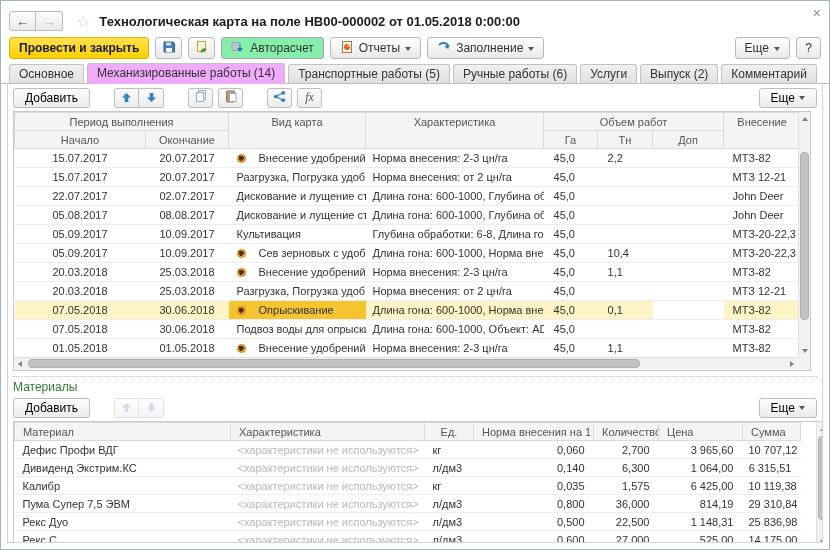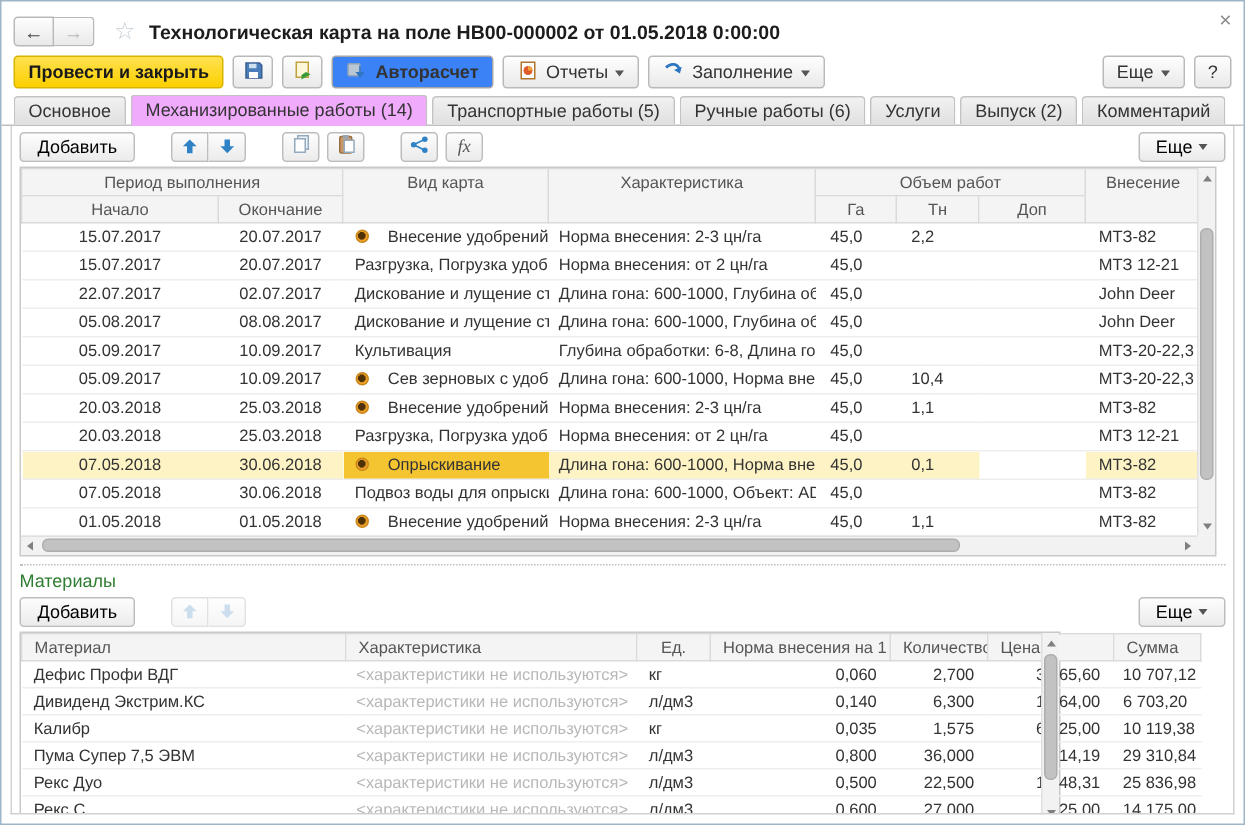--- a/index.html
+++ b/index.html
@@ -22,21 +22,21 @@
   .title { font-size: 13px; font-weight: bold; color: #1c1c1c; white-space: nowrap; }
   .close-x { position: absolute; top: 5px; right: 8px; color: #8a8a8a; font-size: 14px; line-height: 1; cursor: pointer; }
 
   
   .toolbar { height: 28px; display: flex; align-items: center; padding: 0 8px 2px; gap: 6px; flex: none; }
   .btn { height: 22px; border: 1px solid #b9b9b9; border-radius: 3px; background: linear-gradient(#fefefe,#e9e9e9);
          padding: 0 9px; display: inline-flex; align-items: center; gap: 5px; font-size: 12px; color: #333;
          cursor: pointer; white-space: nowrap; }
   .btn.primary { background: linear-gradient(#ffe14f,#fcd001); border-color: #d9b501; font-weight: bold; color:#1a1a1a; }
   .btn.icon-only { width: 27px; padding: 0; justify-content: center; }
-  .btn.toggled { background: #3b82f6; border-color: #a6a6a6; font-weight: bold; }
+  .btn.toggled { background: #86efac; border-color: #a6a6a6; }
   .btn.help { width: 25px; padding: 0; justify-content: center; }
   .caret { width: 0; height: 0; border: 3.5px solid transparent; border-top: 4px solid #555; margin-top: 4px; }
   .spacer { flex: 1; }
 
   
   .tabs { display: flex; align-items: center; padding: 0 8px; height: 21px; border-bottom: 1px solid #bfbfbf; flex: none; }
   .tab { height: 19px; padding: 2px 9px 0; margin-right: 3px; border: 1px solid #c2c2c2; border-bottom: none;
          border-radius: 3px 3px 0 0; background: linear-gradient(#f1f1f1,#e0e0e0); font-size: 12px; color: #333;
          cursor: pointer; white-space: nowrap; }
   .tab.active { background: #f0abfc; height: 21px; margin-bottom: -1px; }
@@ -72,21 +72,21 @@
   .c-tech { padding-left: 9px; }
   .work-icon { display: inline-block; width: 9px; height: 9px; border-radius: 50%;
                background: radial-gradient(circle at 45% 45%, #4e3206 0 2.5px, #f0a227 2.5px);
                border: 1px solid #c8861c; margin-right: 13px; vertical-align: -1px; }
   tr.selected td { background: #fdf3c4; }
   tr.selected td.sel-cell { background: #f5c431; }
   tr.selected td.c-dop { background: #fff; }
 
   .mat-title { color: #2e7d32; font-size: 12px; padding: 1px 0 2px; flex: none; }
   .divider { border-top: 1px dotted #c0c0c0; margin: 5px 0 2px; flex: none; }
-  .mat-box { position: relative; border: 1px solid #c9c9c9; height: 128px; width: 694px; flex: none; background:#fff; }
+  .mat-box { position: relative; border: 1px solid #c9c9c9; height: 128px; width: 816px; flex: none; background:#fff; }
   .mat-box th { text-align: left; padding-left: 8px; }
   .mat-box th.th-c { text-align: center; padding-left: 3px; }
   td.m-name { padding-left: 8px; }
   td.m-char { color: #b8b8b8; padding-left: 7px; }
   td.m-unit { padding-left: 8px; }
   td.m-num  { text-align: right; padding-right: 9px; }
   .mat-box td { height: 18px; }
 
   
   .vscroll { position: absolute; top: 0; right: 0; width: 12px; background: #f2f2f2; border-left: 1px solid #e0e0e0; }
@@ -444,21 +444,21 @@
             <td class="m-num">3 965,60</td>
             <td class="m-num">10 707,12</td>
           </tr>
           <tr>
             <td class="m-name">Дивиденд Экстрим.КС</td>
             <td class="m-char">&lt;характеристики не используются&gt;</td>
             <td class="m-unit">л/дм3</td>
             <td class="m-num">0,140</td>
             <td class="m-num">6,300</td>
             <td class="m-num">1 064,00</td>
-            <td class="m-num">6 703,20</td>
+            <td class="m-num">6 315,51</td>
           </tr>
           <tr>
             <td class="m-name">Калибр</td>
             <td class="m-char">&lt;характеристики не используются&gt;</td>
             <td class="m-unit">кг</td>
             <td class="m-num">0,035</td>
             <td class="m-num">1,575</td>
             <td class="m-num">6 425,00</td>
             <td class="m-num">10 119,38</td>
           </tr>

